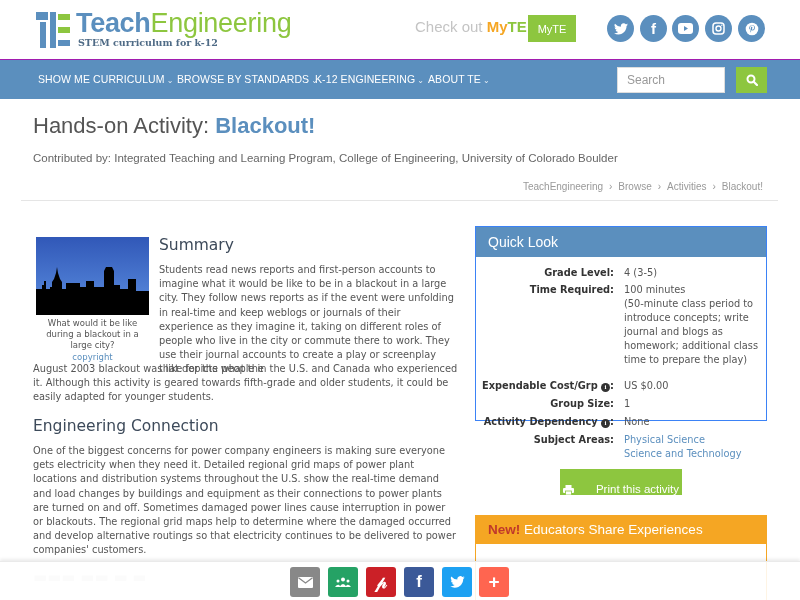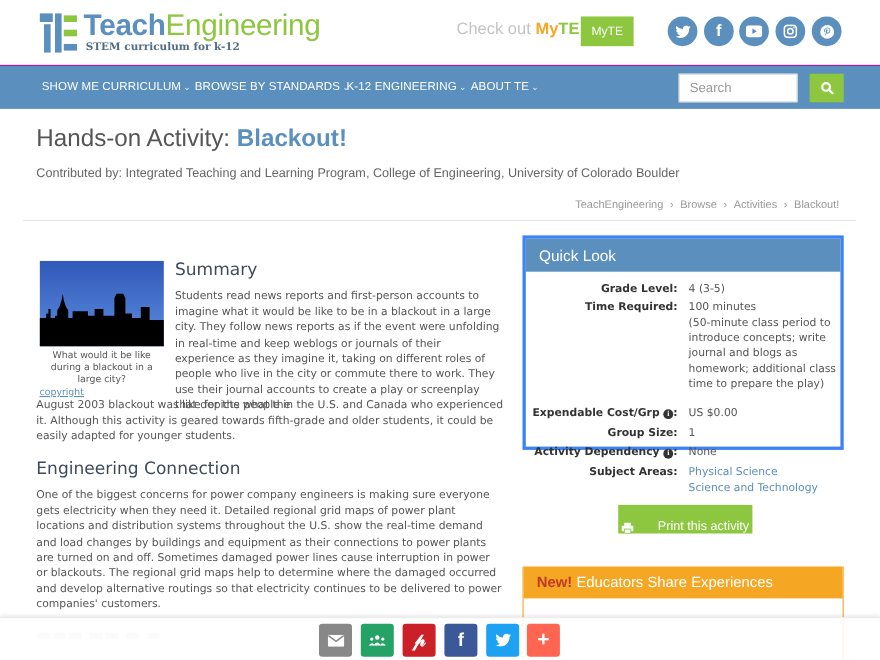--- a/index.html
+++ b/index.html
@@ -34,30 +34,30 @@
   .page-title .accent { color: #5b8fbe; font-weight: bold; }
   .contrib { position: absolute; left: 33px; top: 152px; font-family: "Liberation Sans", sans-serif; font-size: 11.5px; color: #666; white-space: nowrap; }
   .breadcrumb { position: absolute; right: 37px; top: 181px; font-family: "Liberation Sans", sans-serif; font-size: 10px; color: #999; white-space: nowrap; }
   .breadcrumb .sep { margin: 0 6px; }
   .hr { position: absolute; left: 21px; top: 200px; width: 757px; height: 1px; background: #e5e5e5; }
 
   
   .figure { position: absolute; left: 36px; top: 237px; width: 113px; }
   .figure-img { width: 113px; height: 78px; display: block; }
   .caption { font-size: 8.5px; color: #555; text-align: center; line-height: 11px; margin-top: 3px; }
-  .caption-link { display: block; font-size: 8.5px; color: #5b8fbe; text-align: left; line-height: 12px; text-decoration: underline; }
+  .caption-link { display: block; font-size: 8.5px; color: #5b8fbe; text-align: center; line-height: 12px; }
 
   .h2 { position: absolute; font-family: "DejaVu Sans", sans-serif; font-size: 15.5px; color: #3d4a5a; white-space: nowrap; font-weight: normal; }
   .para { position: absolute; font-size: 9.8px; line-height: 14.2px; color: #555; }
   .summary-text { left: 159px; top: 263px; width: 295px; }
   .summary-text2 { left: 33px; top: 362px; width: 425px; }
   .eng-text { left: 33px; top: 444px; width: 425px; }
 
   
-  .ql { position: absolute; left: 475px; top: 214px; width: 292px; height: 195px; border: 3px solid #3b82f6; }
+  .ql { position: absolute; left: 475px; top: 226px; width: 292px; height: 195px; border: 1px solid #3b82f6; }
   .ql-head { height: 30px; background: #5b8fbe; color: #fff; font-family: "Liberation Sans", sans-serif; font-size: 14px; padding-left: 12px; line-height: 30px; }
   .ql-row { position: absolute; left: 0; width: 290px; font-size: 9.8px; line-height: 14px; }
   .ql-label { position: absolute; right: 152px; font-weight: bold; color: #333; white-space: nowrap; text-align: right; }
   .ql-val { position: absolute; left: 148px; width: 140px; color: #555; }
   .ql-val.link { color: #5b8fbe; }
   .info-icon { display: inline-block; width: 9px; height: 9px; border-radius: 50%; background: #333; color: #fff; font-size: 7px; line-height: 9px; text-align: center; vertical-align: 0px; font-family: "Liberation Serif", serif; font-weight: bold; }
   .print-btn { position: absolute; left: 84px; top: 242px; width: 122px; height: 26px; background: #8dc63f; color: #fff; font-family: "Liberation Sans", sans-serif; font-size: 11.5px; display: flex; align-items: flex-end; justify-content: center; gap: 22px; }
 
   
   .edu { position: absolute; left: 475px; top: 515px; width: 292px; height: 90px; border: 1px solid #f5a623; border-top: none; }

